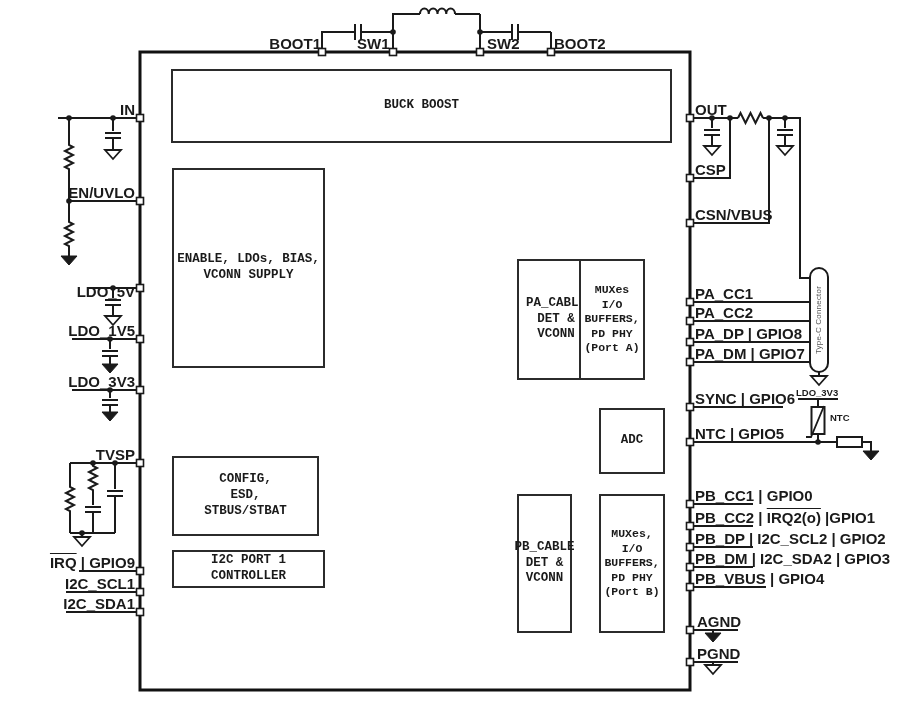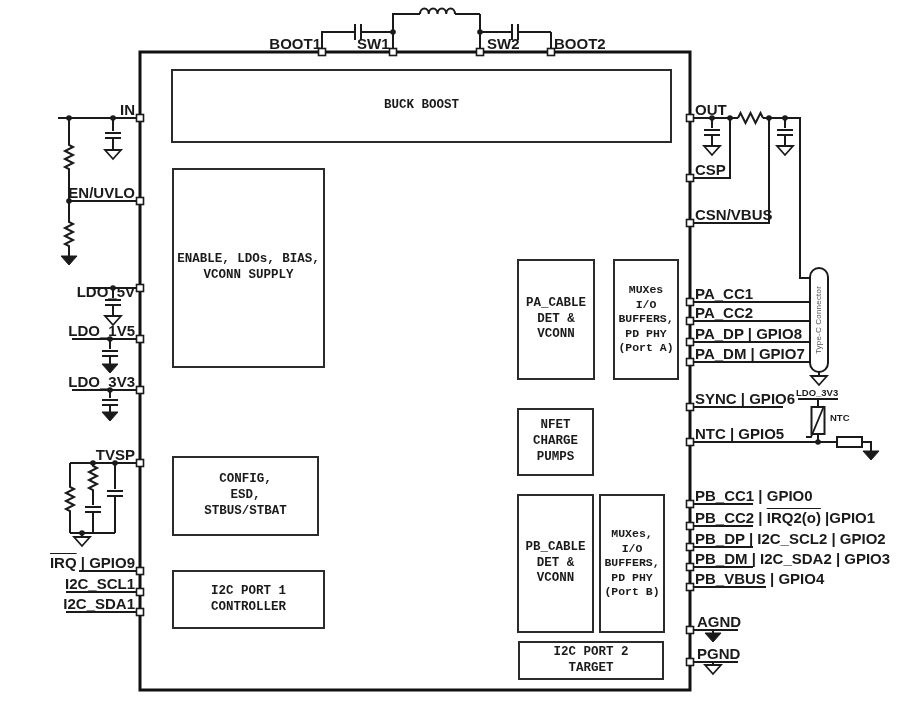--- a/index.html
+++ b/index.html
@@ -177,56 +177,50 @@
     </div>
   <div class="block" style="left:172px;top:168px;width:153px;height:200px">
       <span>ENABLE, LDOs, BIAS,
 VCONN SUPPLY</span>
     </div>
   <div class="block" style="left:172px;top:456px;width:147px;height:80px">
       <span>CONFIG,
 ESD,
 STBUS/STBAT</span>
     </div>
-  <div class="block" style="left:172px;top:570px;width:153px;height:59px">
+  <div class="block" style="left:172px;top:550px;width:153px;height:38px">
       <span>I2C PORT 1
 CONTROLLER</span>
     </div>
   <div class="block" style="left:517px;top:259px;width:78px;height:121px">
       <span>PA_CABLE
 DET &amp;
 VCONN</span>
     </div>
-  <div class="block small" style="left:613px;top:259px;width:66px;height:121px">
+  <div class="block small" style="left:579px;top:259px;width:66px;height:121px">
       <span>MUXes
 I/O
 BUFFERS,
 PD PHY
 (Port A)</span>
     </div>
-  <div class="block" style="left:517px;top:408px;width:77px;height:68px">
-      <span>NFET
-CHARGE
-PUMPS</span>
-    </div>
-  <div class="block" style="left:517px;top:494px;width:77px;height:139px">
+  <div class="block" style="left:599px;top:408px;width:66px;height:66px">
+      <span>ADC</span>
+    </div>
+  <div class="block" style="left:517px;top:494px;width:55px;height:139px">
       <span>PB_CABLE
 DET &amp;
 VCONN</span>
     </div>
   <div class="block small" style="left:599px;top:494px;width:66px;height:139px">
       <span>MUXes,
 I/O
 BUFFERS,
 PD PHY
 (Port B)</span>
-    </div>
-  <div class="block" style="left:518px;top:641px;width:146px;height:39px">
-      <span>I2C PORT 2
-TARGET</span>
     </div>
 
   <div class="pin" style="right:601px;top:36px">BOOT1</div>
   <div class="pin" style="left:357px;top:36px">SW1</div>
   <div class="pin" style="left:487px;top:36px">SW2</div>
   <div class="pin" style="left:554px;top:36px">BOOT2</div>
 
   <div class="pin" style="right:787px;top:102px">IN</div>
   <div class="pin" style="right:787px;top:185px">EN/UVLO</div>
   <div class="pin" style="right:787px;top:284px">LDO_5V</div>

